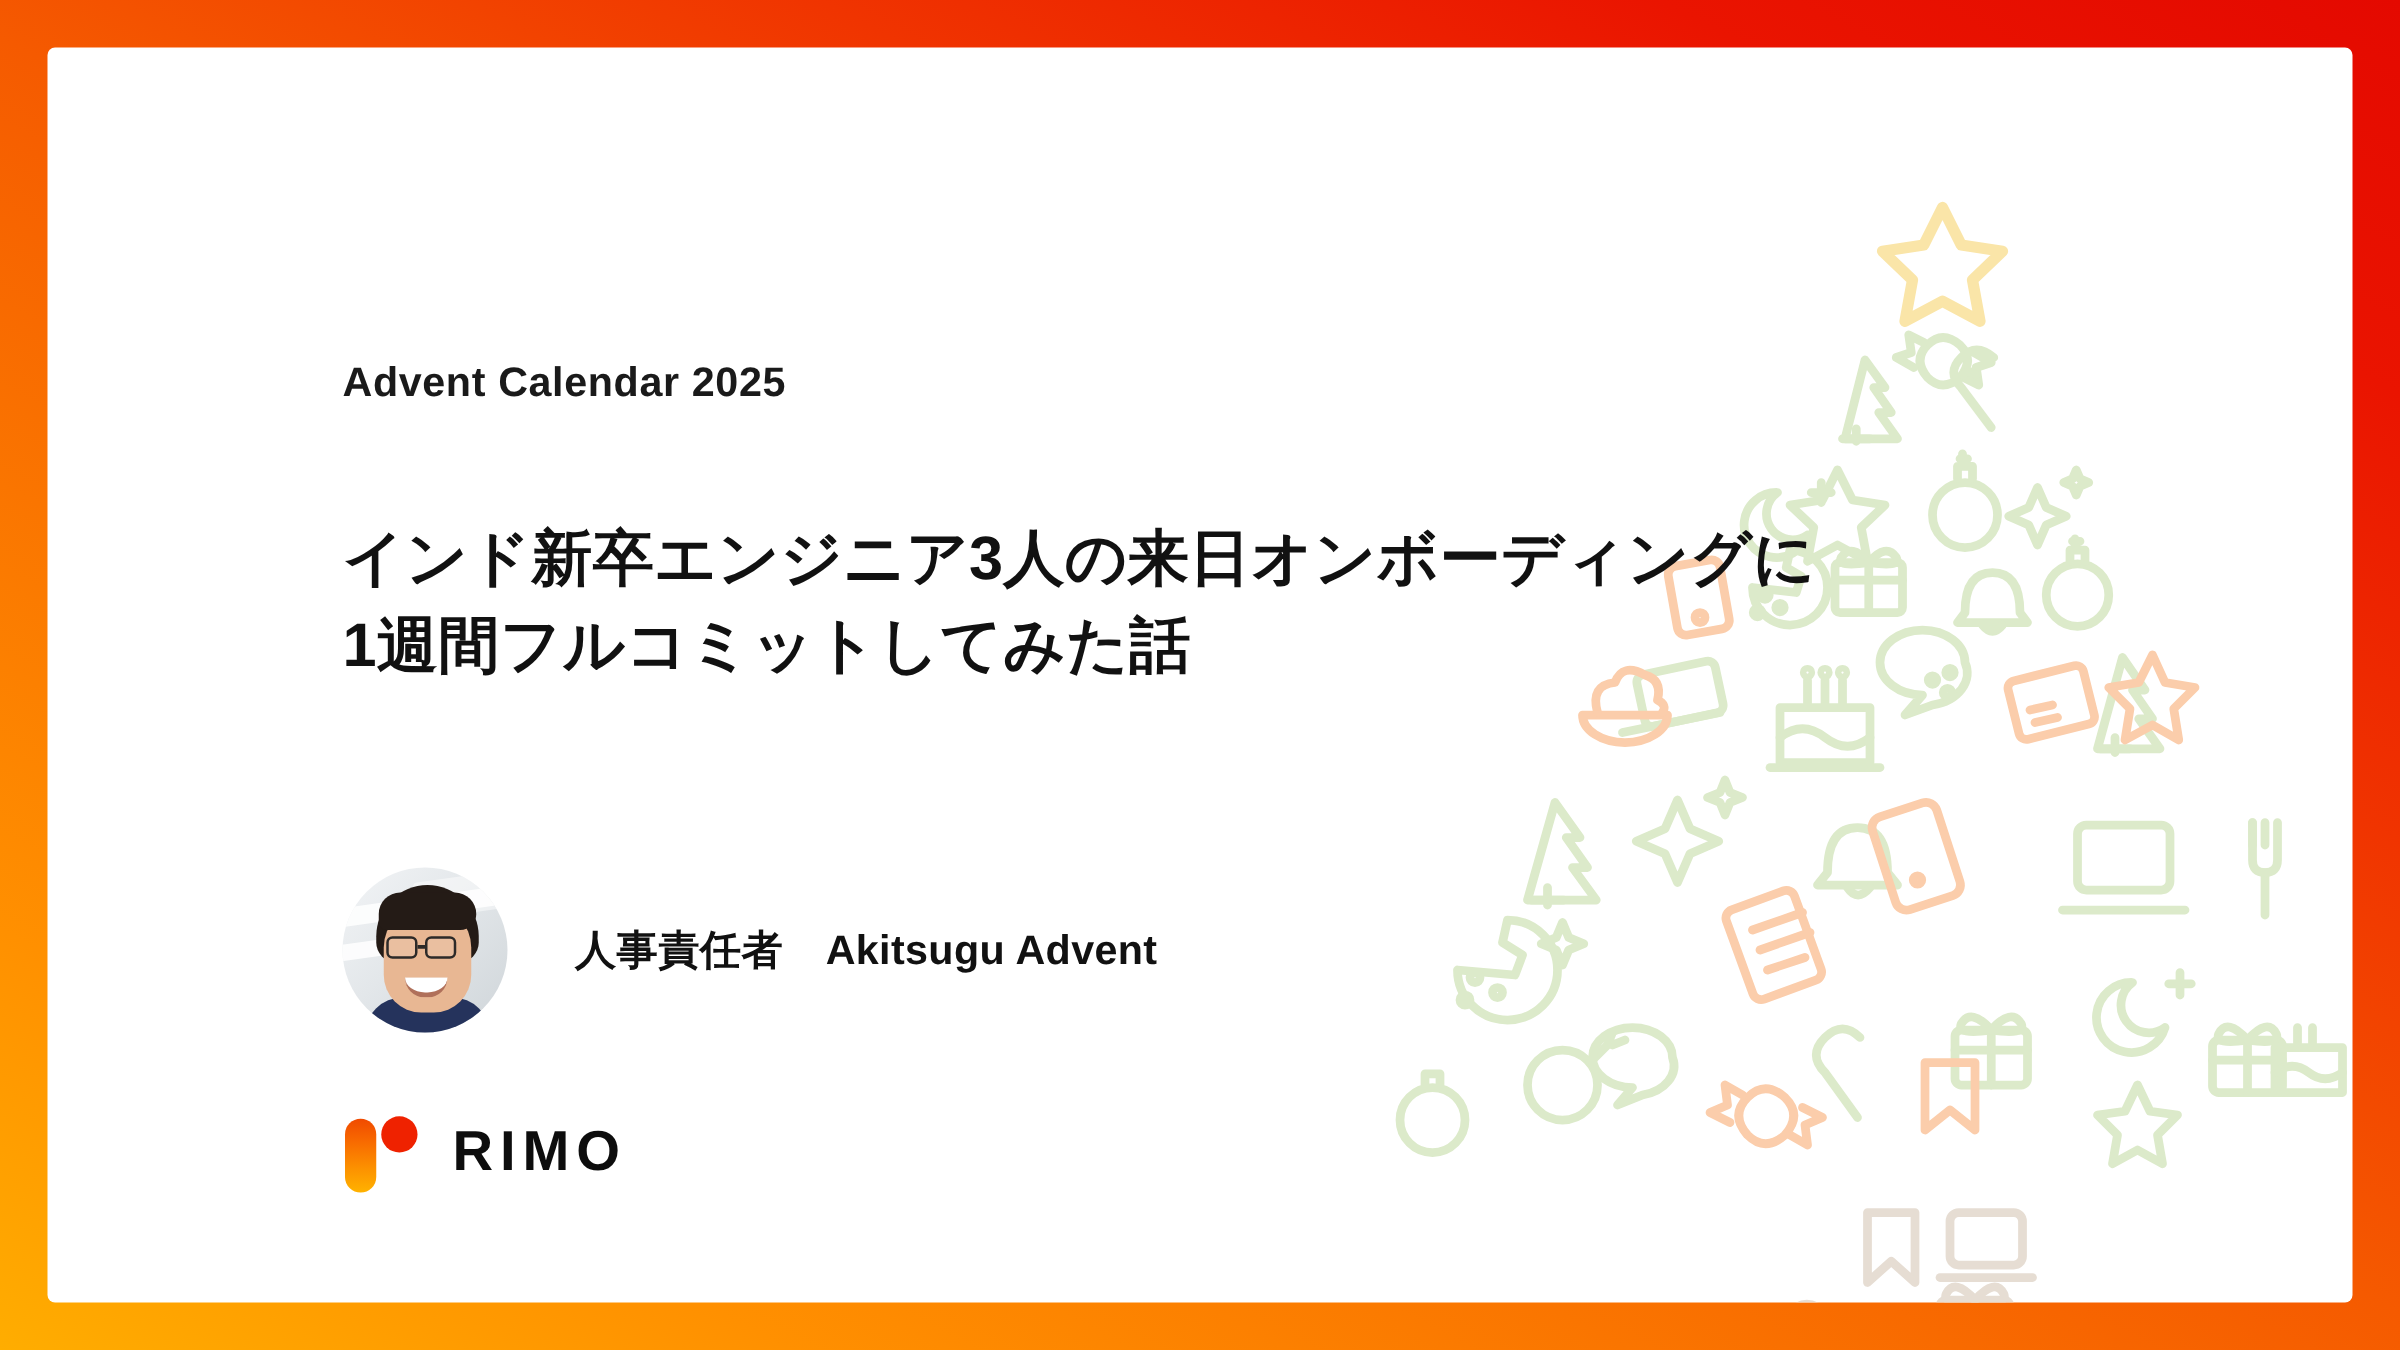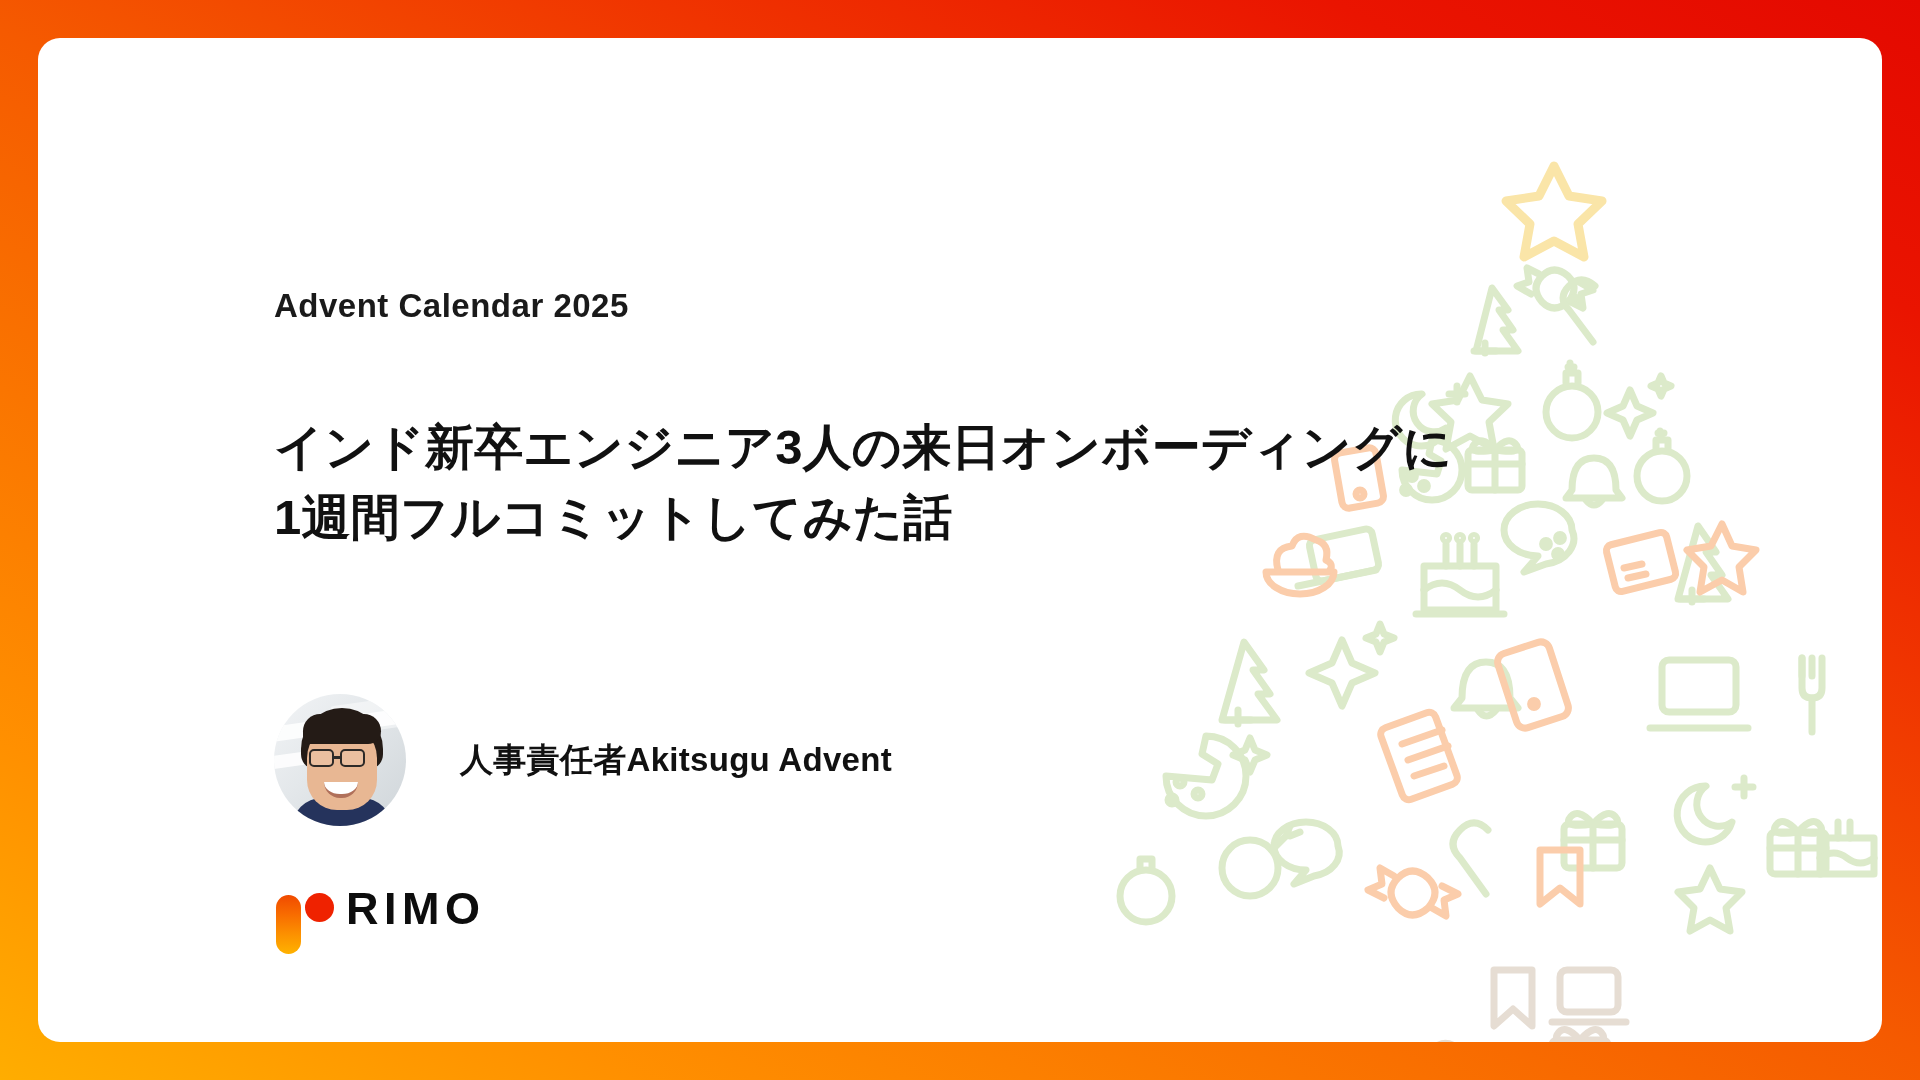--- a/index.html
+++ b/index.html
@@ -33,21 +33,21 @@
   }
 
   
   #card {
     position: absolute;
     left: 38px;
     top: 38px;
     width: 1844px;
     height: 1004px;
     background: #ffffff;
-    border-radius: 22px;
+    border-radius: 6px;
     overflow: hidden;
   }
 
   
   #tree-decoration {
     position: absolute;
     right: 0px;
     top: 0px;
     width: 780px;
     height: 1004px;
@@ -145,30 +145,30 @@
   }
 
   
   #byline-text {
     font-size: 33px;
     font-weight: 700;
     color: #111111;
     white-space: nowrap;
     letter-spacing: 0.3px;
   }
-  #byline-role { }
+  #byline-role { margin-right: 34px; }
 
   
   #logo {
     position: absolute;
     top: 848px;
     left: 40px;
     display: flex;
-    align-items: flex-start;
-    gap: 10px;
+    align-items: center;
+    gap: 26px;
   }
   #logo-mark {
     position: relative;
     width: 62px;
     height: 68px;
     flex: 0 0 auto;
   }
   #logo-mark .bar {
     position: absolute;
     left: 2px; top: 9px;

